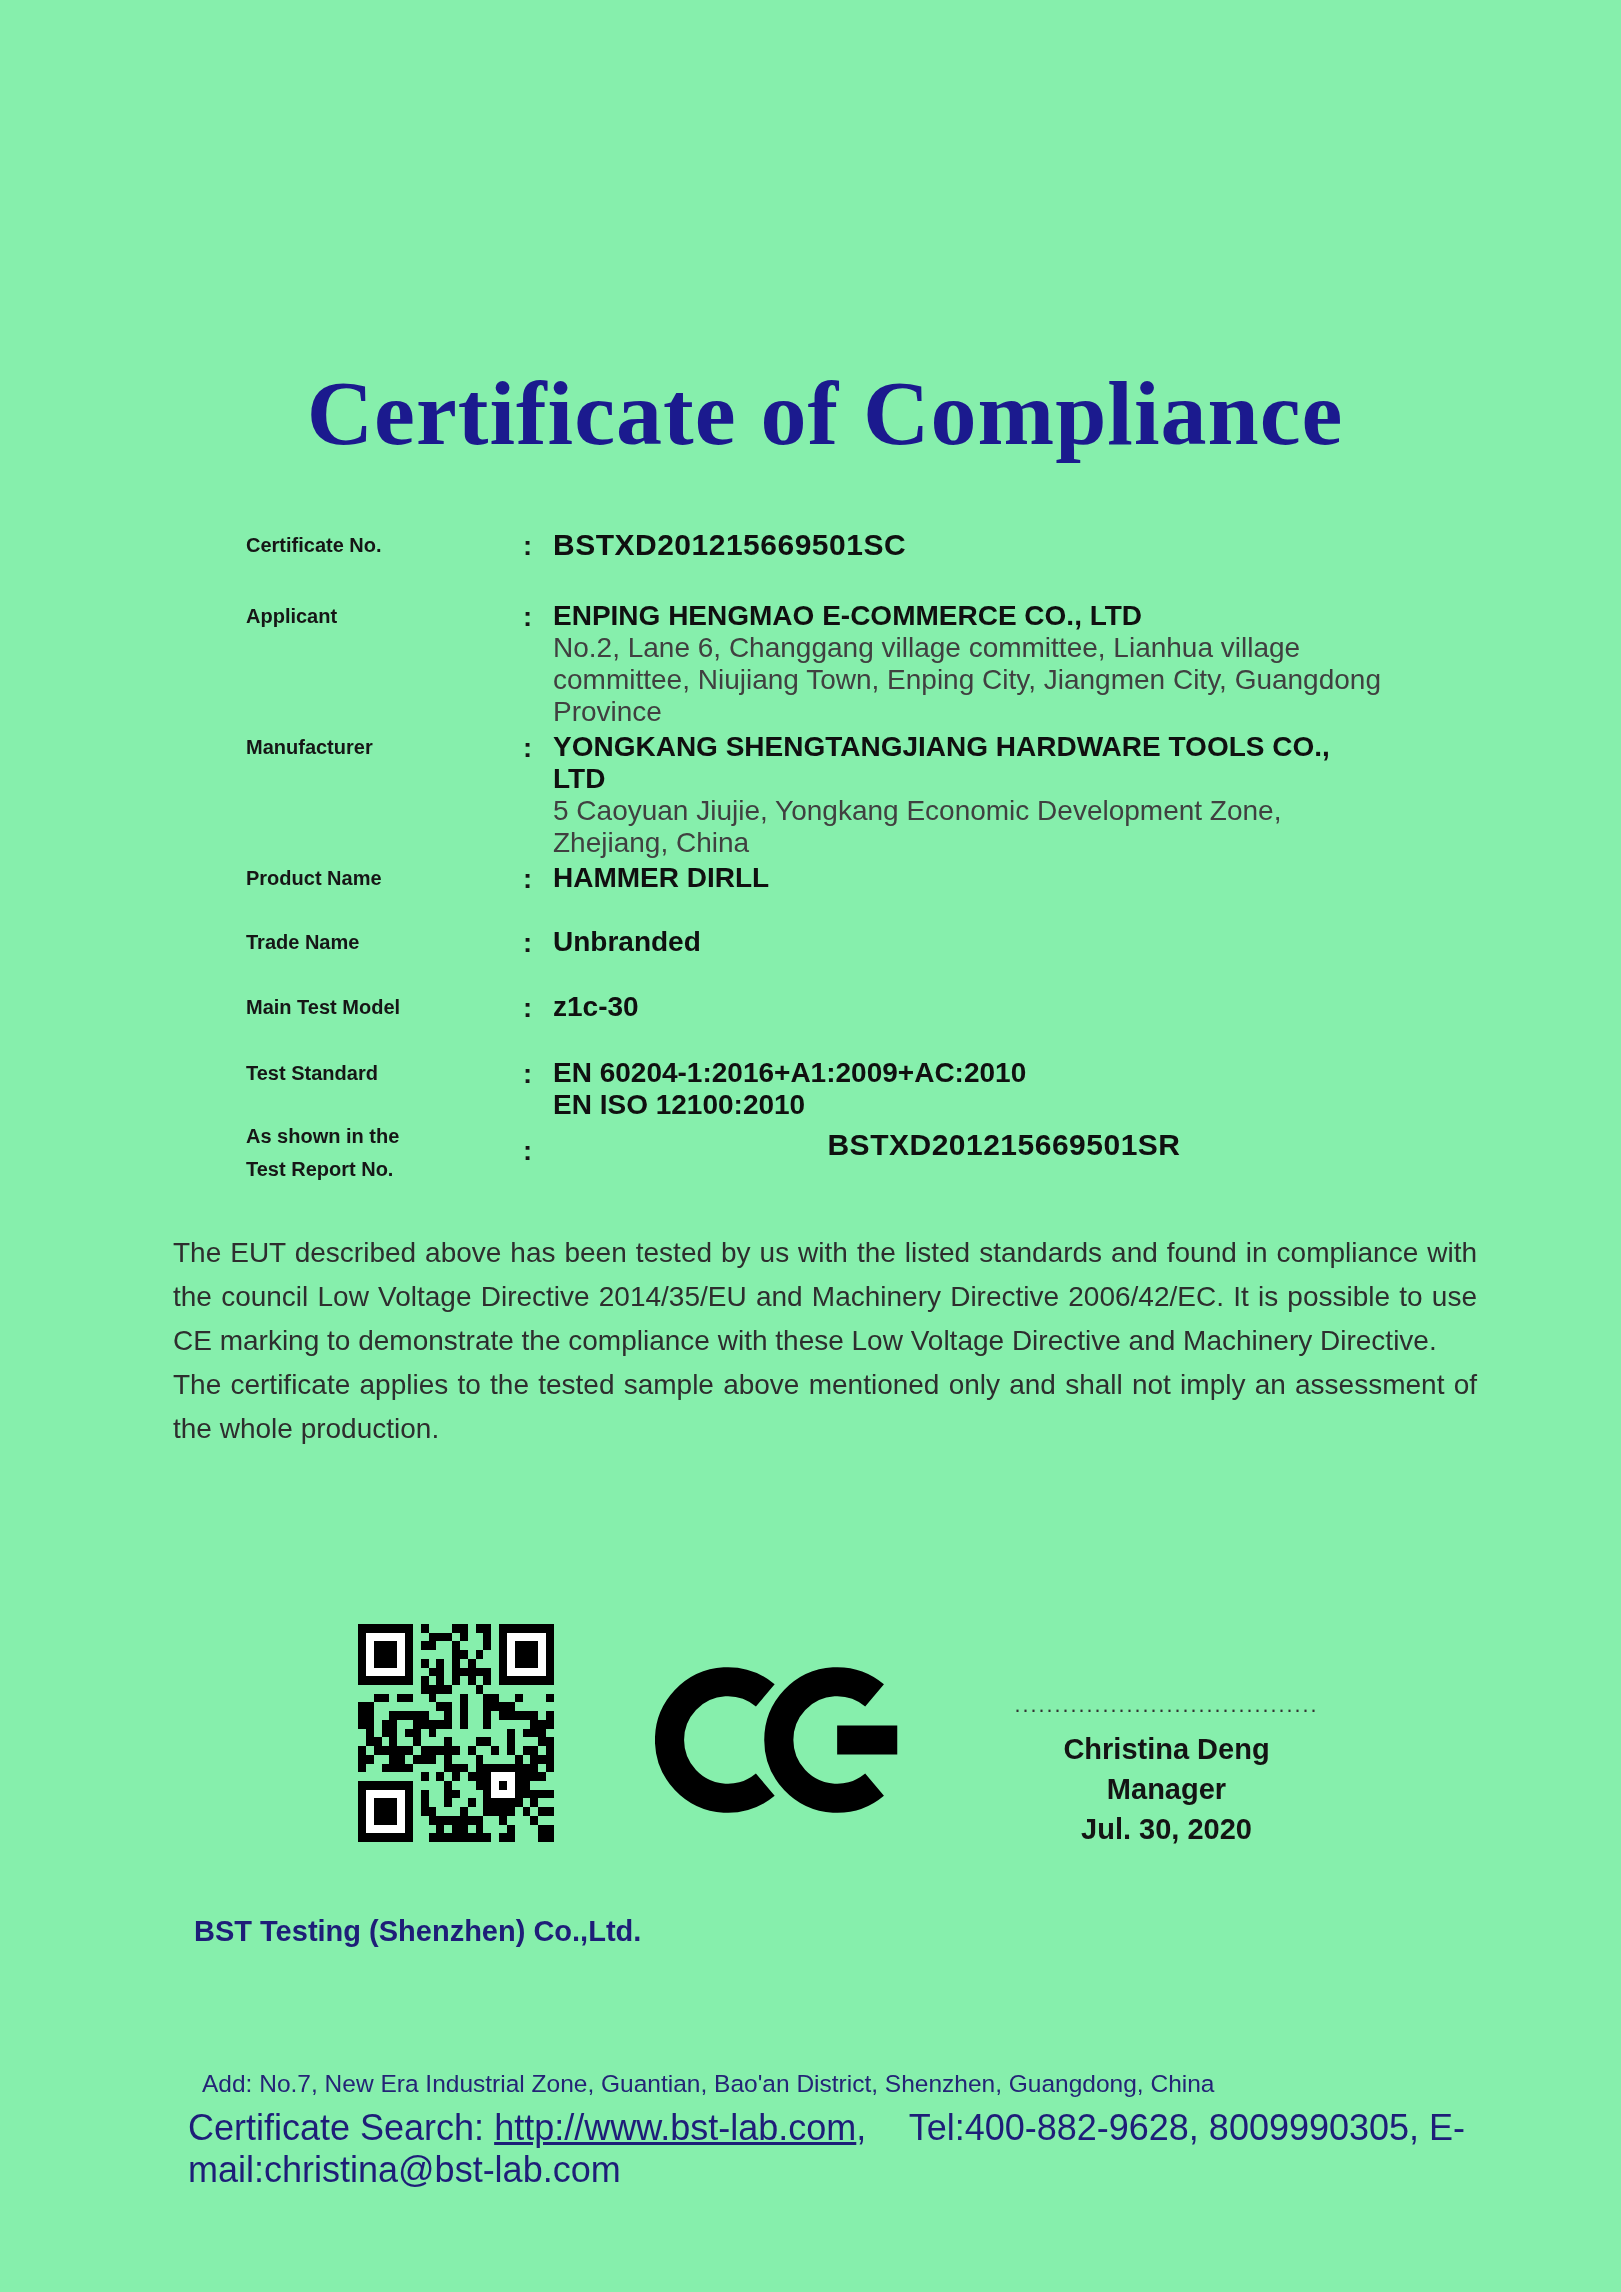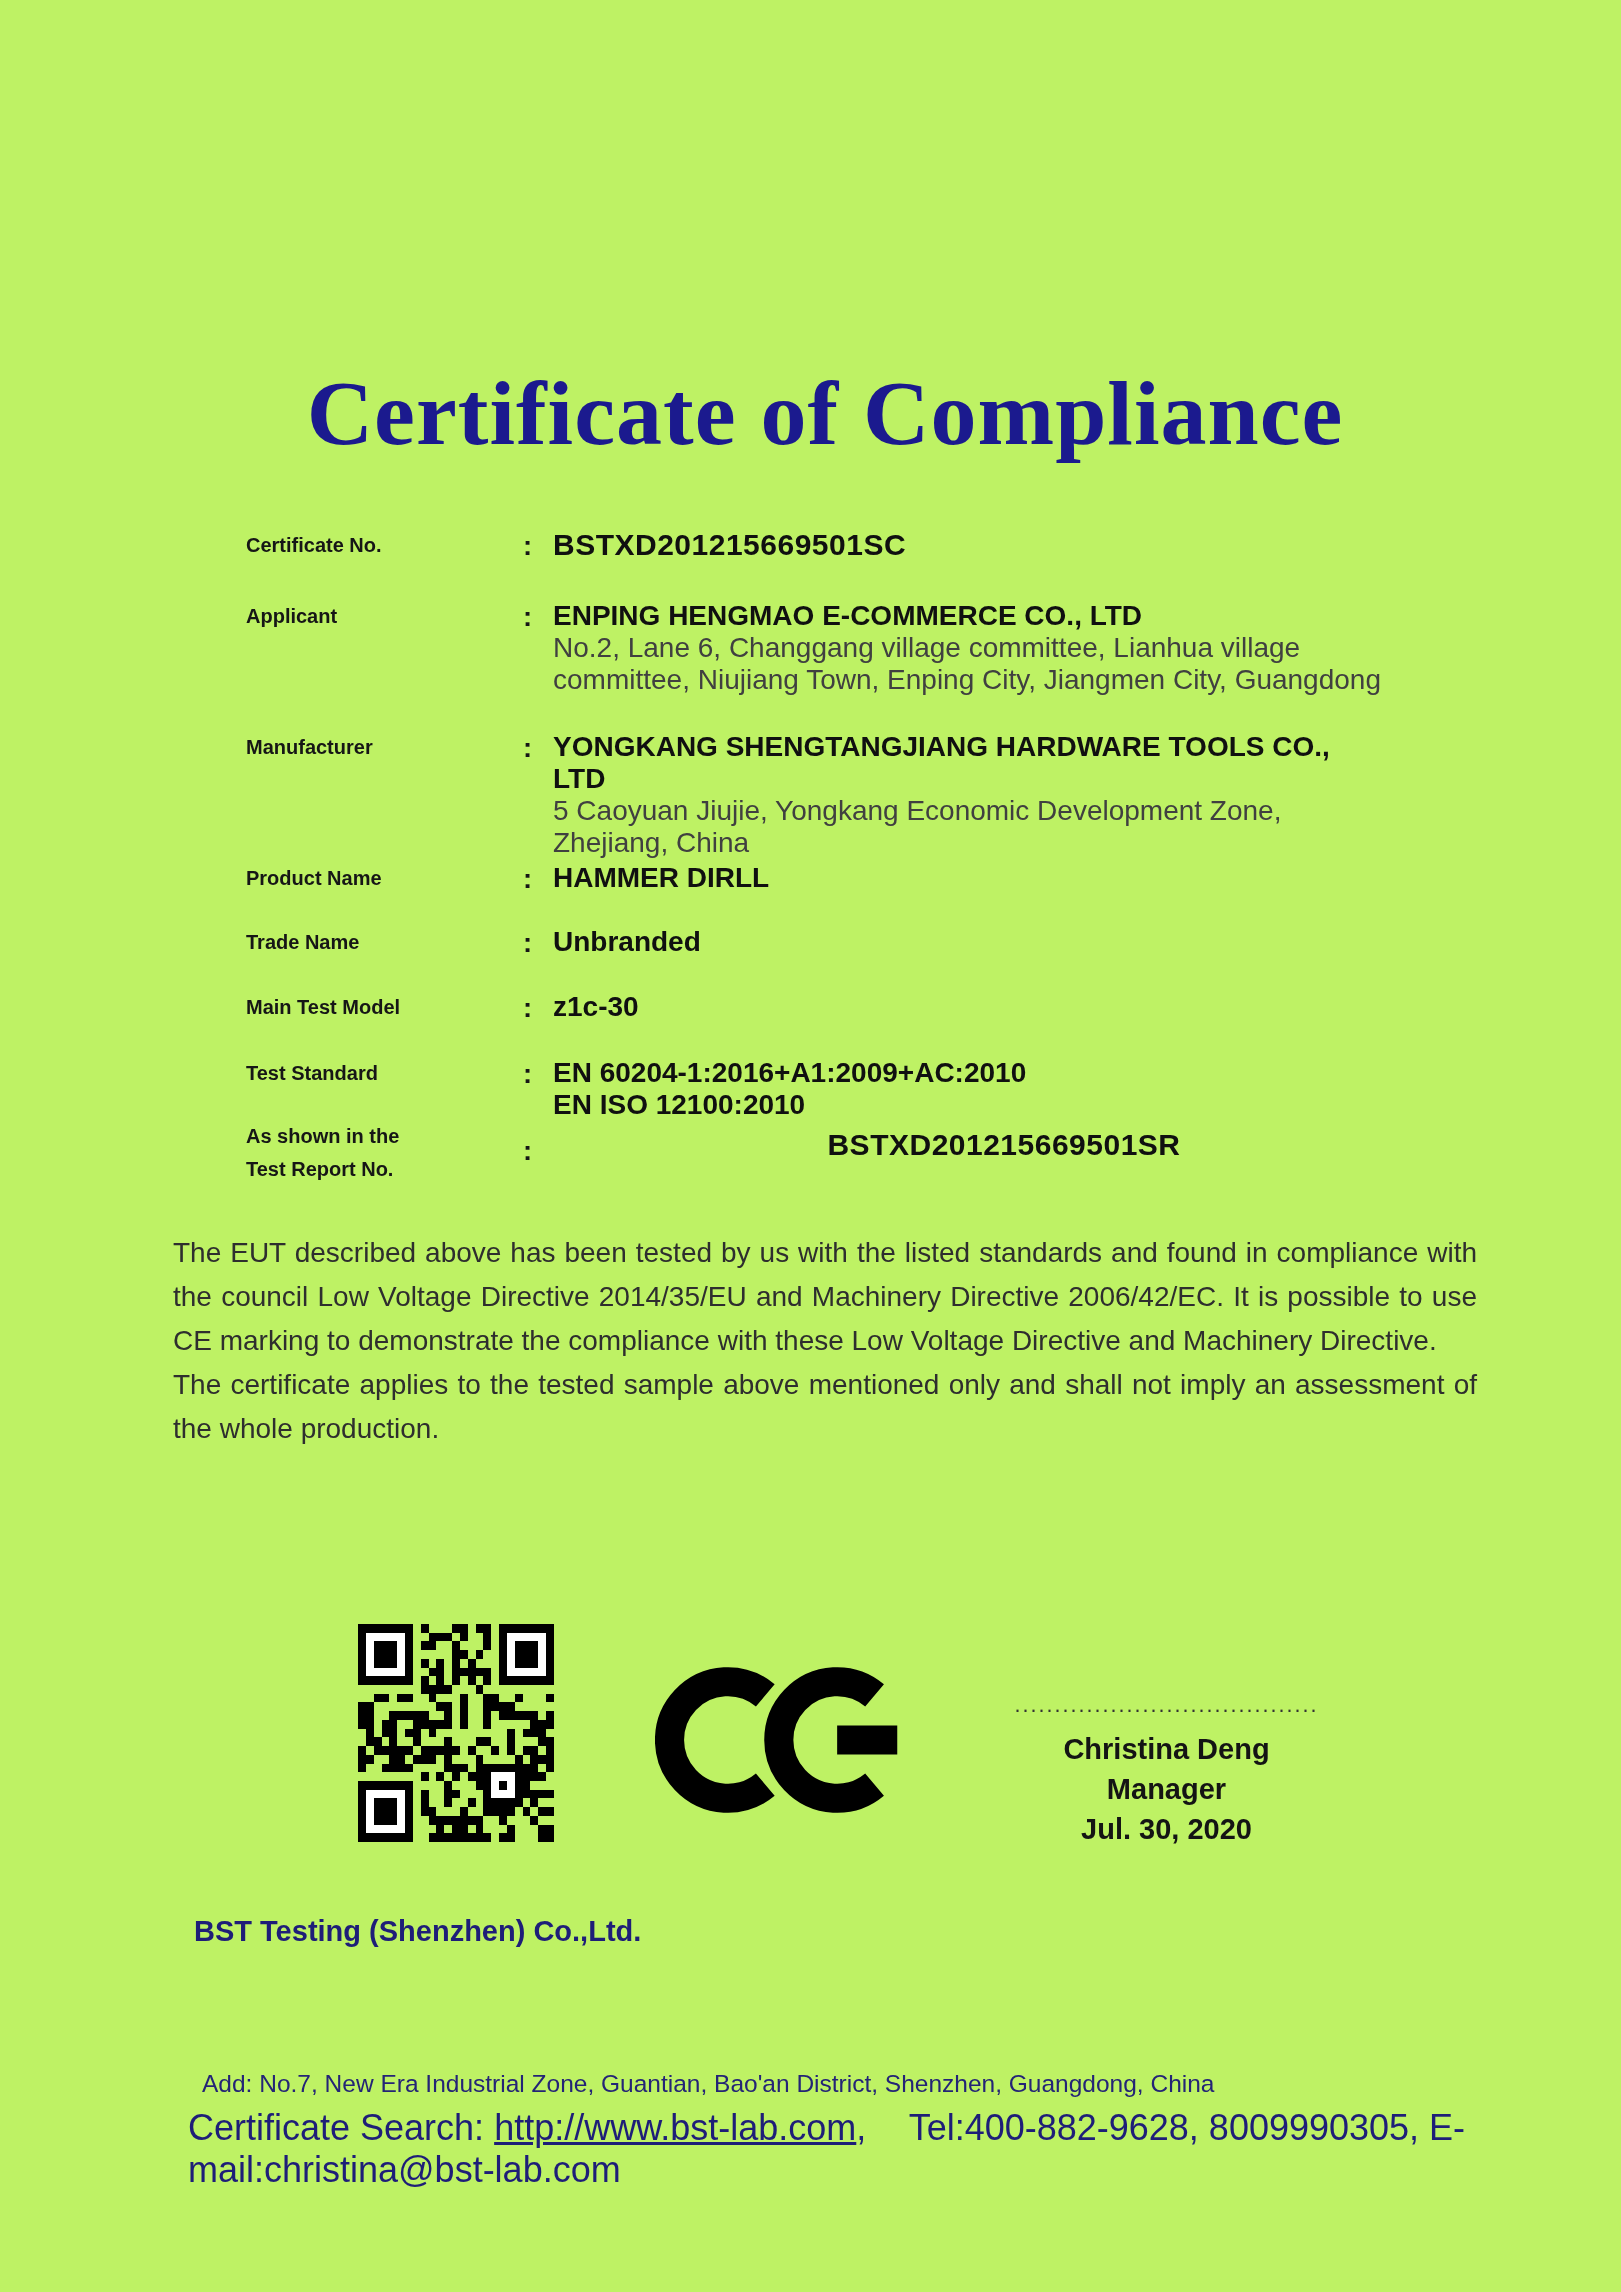--- a/index.html
+++ b/index.html
@@ -1,16 +1,16 @@
 <!DOCTYPE html>
 <html><head>
 <meta charset="utf-8">
 <style>
   html,body{margin:0;padding:0;background:#ffffff;}
-  .page{position:relative;width:1621px;height:2293px;background:#bef264;overflow:hidden;
+  .page{position:relative;width:1621px;height:2293px;background:#86efac;overflow:hidden;
         font-family:"Liberation Sans","DejaVu Sans",sans-serif;color:#111;}
   .title{position:absolute;left:29px;top:365px;width:1592px;text-align:center;
          font-family:"Liberation Serif","DejaVu Serif",serif;font-weight:bold;
          font-size:92px;line-height:1.05;color:#1b1a8e;letter-spacing:1px;}
   
   .row{position:absolute;left:0;width:1621px;}
   .lbl{position:absolute;left:246px;width:274px;font-weight:bold;font-size:20px;line-height:33px;color:#161616;}
   .colon{position:absolute;left:523px;font-weight:bold;font-size:27.4px;line-height:33px;color:#161616;}
   .val{position:absolute;left:553px;width:902px;font-weight:bold;font-size:28px;line-height:32px;color:#101010;}
   .val.big{font-size:30px;letter-spacing:0.5px;}
@@ -50,20 +50,21 @@
     <div class="val big">BSTXD201215669501SC</div>
   </div>
 
   <div class="row r-app">
     <div class="lbl">Applicant</div>
     <div class="colon">:</div>
     <div class="val">
       <div>ENPING HENGMAO E-COMMERCE CO., LTD</div>
       <div class="addr">No.2, Lane 6, Changgang village committee, Lianhua village</div>
       <div class="addr">committee, Niujiang Town, Enping City, Jiangmen City, Guangdong</div>
+      <div class="addr">Province</div>
     </div>
   </div>
 
   <div class="row r-man">
     <div class="lbl">Manufacturer</div>
     <div class="colon">:</div>
     <div class="val">
       <div>YONGKANG SHENGTANGJIANG HARDWARE TOOLS CO.,</div>
       <div>LTD</div>
       <div class="addr">5 Caoyuan Jiujie, Yongkang Economic Development Zone,</div>

